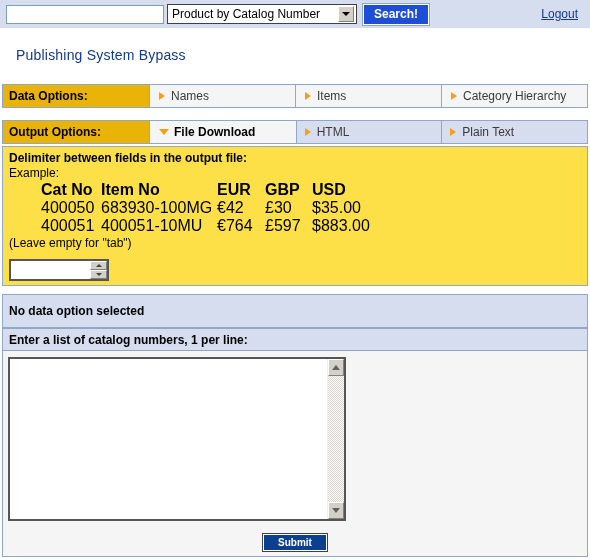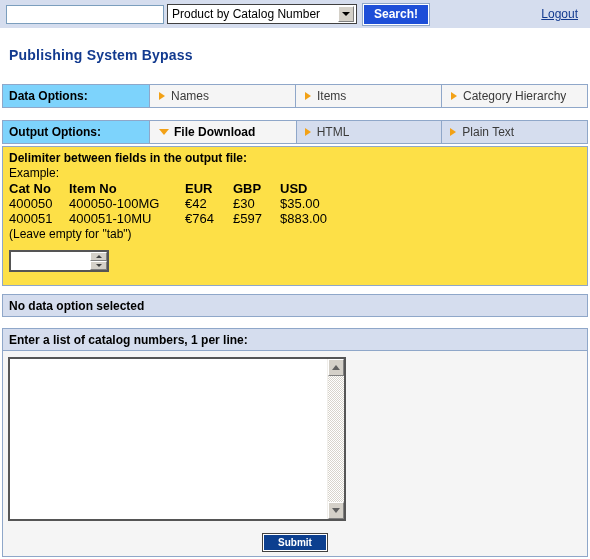--- a/index.html
+++ b/index.html
@@ -94,23 +94,23 @@
     right: 12px; top: 7px;
     color: #123a8f;
     font-size: 12px;
     text-decoration: underline;
     cursor: pointer;
   }
 
   
   .page-title {
     position: absolute;
-    left: 9px; top: 47px;
+    left: 16px; top: 47px;
     font-size: 14px;
-    font-weight: bold;
+    font-weight: normal;
     color: #123a8f;
     letter-spacing: 0.2px;
   }
 
   
   .opt-row {
     position: absolute;
     left: 2px;
     width: 586px;
     height: 24px;
@@ -122,21 +122,21 @@
   #output-options-row { top: 120px; }
 
   .opt-label {
     width: 146px;
     display: flex;
     align-items: center;
     padding-left: 6px;
     font-weight: bold;
     font-size: 12px;
     color: #000000;
-    background: #7dd3fc;
+    background: #eab308;
   }
   .opt-cell {
     flex: 1;
     display: flex;
     align-items: center;
     padding-left: 8px;
     border-left: 1px solid #8fa7c9;
     font-size: 12px;
     color: #3a3a3a;
     cursor: pointer;
@@ -182,22 +182,23 @@
   .delim-heading {
     font-size: 12px;
     font-weight: bold;
     color: #000;
     margin: 0 0 1px 0;
   }
   .example-label { font-size: 12px; color: #000; margin-bottom: 1px; }
 
   table.example {
     border-collapse: collapse;
-    font-size: 13px;
-    font-family: "Liberation Sans", sans-serif;
+    font-size: 16px;
+    font-family: "Liberation Sans", sans-serif;
+    margin-left: 32px;
   }
   table.example th {
     text-align: left;
     font-weight: bold;
     padding: 0 0 0 0;
     white-space: nowrap;
   }
   table.example td {
     text-align: left;
     padding: 0;
@@ -255,21 +256,21 @@
     width: 0; height: 0;
     border-left: 3px solid transparent;
     border-right: 3px solid transparent;
     border-top: 3px solid #404040;
   }
 
   
   .status-bar {
     position: absolute;
     left: 2px; top: 294px;
-    width: 586px; height: 23px;
+    width: 586px; height: 34px;
     border: 1px solid #8fa7c9;
     background: #d5ddee;
     display: flex;
     align-items: center;
     padding-left: 6px;
     font-size: 12px;
     font-weight: bold;
     color: #000;
   }
 
@@ -442,21 +443,21 @@
           <th class="c-cat">Cat No</th>
           <th class="c-item">Item No</th>
           <th class="c-eur">EUR</th>
           <th class="c-gbp">GBP</th>
           <th class="c-usd">USD</th>
         </tr>
       </thead>
       <tbody>
         <tr>
           <td>400050</td>
-          <td>400050-100MG</td>
+          <td>683930-100MG</td>
           <td>€42</td>
           <td>£30</td>
           <td>$35.00</td>
         </tr>
         <tr>
           <td>400051</td>
           <td>400051-10MU</td>
           <td>€764</td>
           <td>£597</td>
           <td>$883.00</td>

